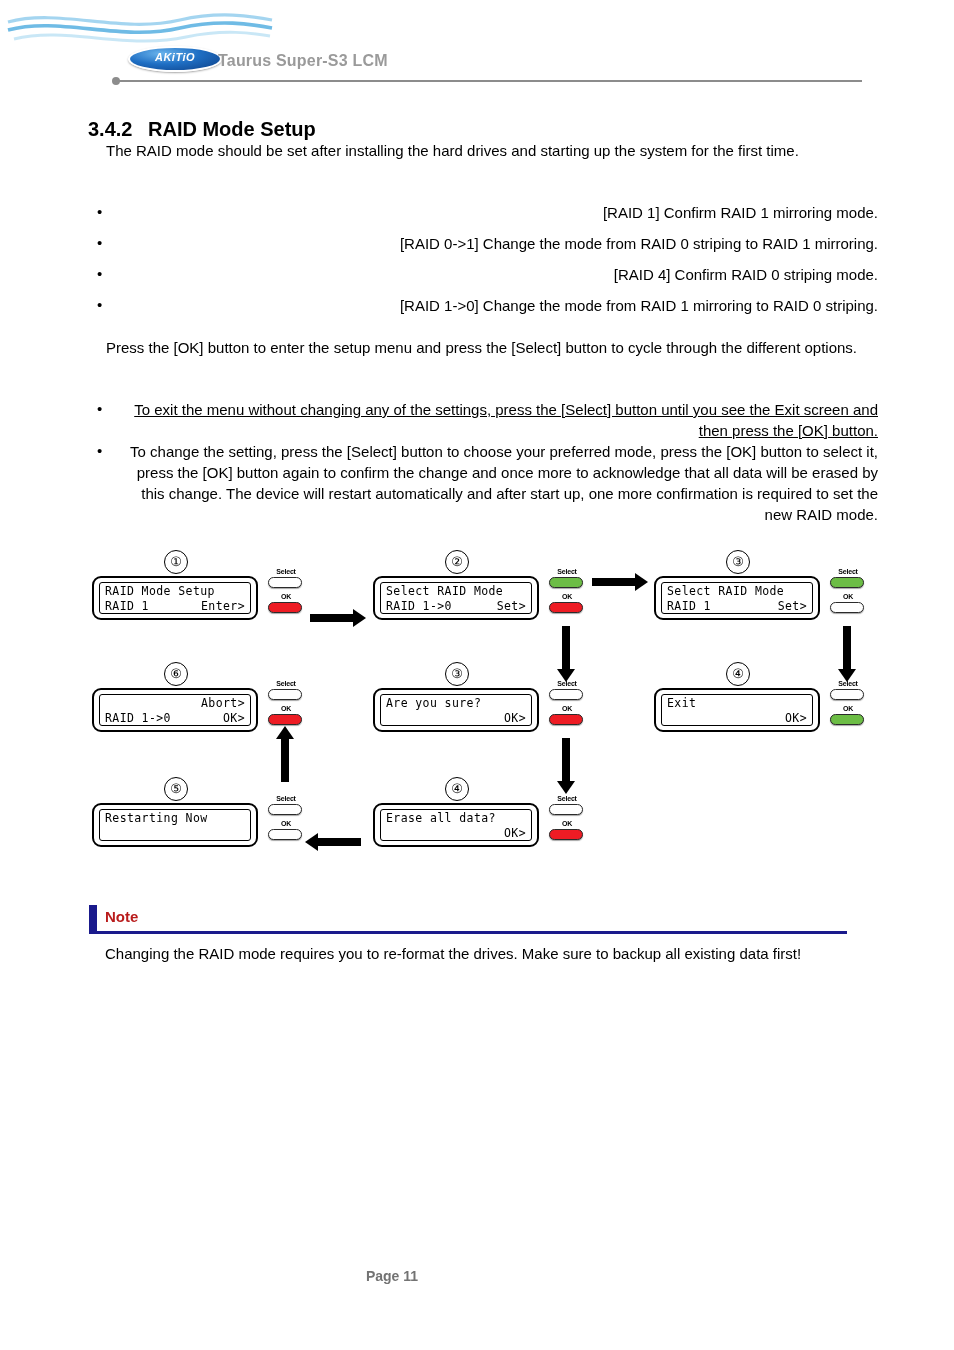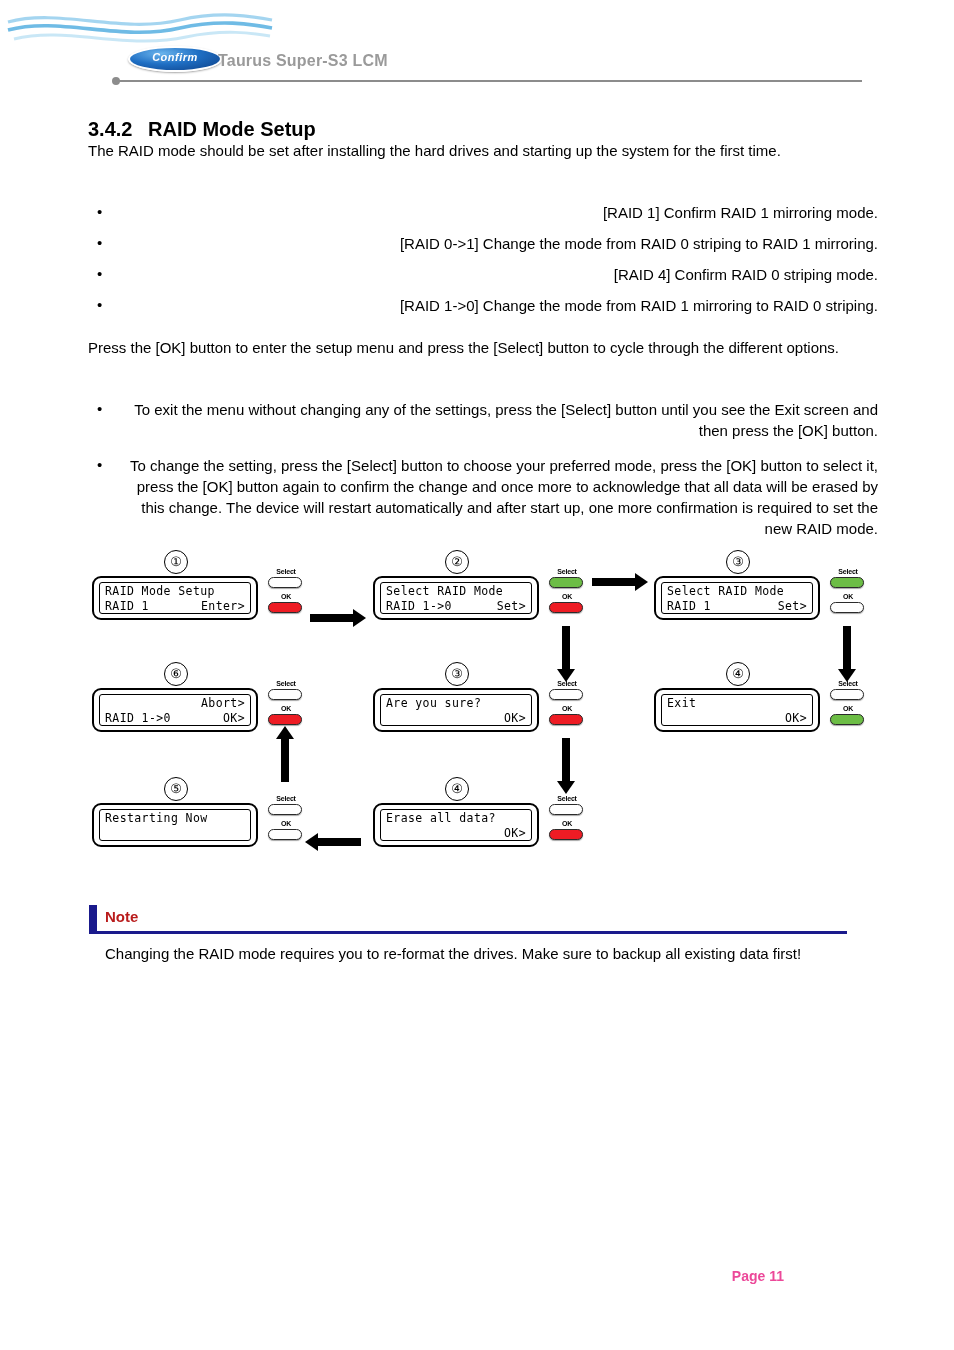--- a/index.html
+++ b/index.html
@@ -43,21 +43,21 @@
     background:#8c8c8c;
   }
 
   
   .h3{
     position:absolute;left:88px;top:118px;
     font-size:20px;font-weight:bold;
   }
   .h3 .num{display:inline-block;width:60px;}
   .para{
-    position:absolute;font-size:15px;line-height:21px;
+    position:absolute;font-size:15px;line-height:21px;margin-left:18px;
   }
   .bullets{position:absolute;font-size:15px;line-height:21px;}
   .bullet{
     position:relative;padding-left:27px;margin-bottom:10px;text-align:right;
   }
   .bullet::before{
     content:"\2022";position:absolute;left:9px;top:-1px;font-size:15px;
   }
   .bullet.tight{margin-bottom:0;}
 
@@ -139,38 +139,38 @@
     font-size:15px;font-weight:bold;color:#b91c1c;
   }
   .note-rule{position:absolute;left:89px;top:931px;width:758px;height:2.5px;background:#1a1a8c;}
   .note-text{
     position:absolute;left:105px;top:943px;width:760px;
     font-size:15px;line-height:21px;
   }
 
   
   .footer{
-    position:absolute;left:0;top:1268px;width:784px;text-align:right;
-    font-size:14px;font-weight:bold;color:#ec4899;
+    position:absolute;left:0;top:1268px;width:784px;text-align:center;
+    font-size:14px;font-weight:bold;color:#737373;
   }
 </style>
 </head>
 <body>
 
 <div class="page">
 
   <div class="header">
     <svg class="wave" width="280" height="50" viewBox="0 0 280 50">
       <path d="M8,22 C60,8 120,34 180,20 C220,11 250,16 272,20" stroke="#9fd3ef" stroke-width="3.2" fill="none" opacity=".95"></path>
       <path d="M8,30 C60,16 120,42 180,28 C220,19 250,24 272,28" stroke="#5fb4e2" stroke-width="3.6" fill="none" opacity=".9"></path>
       <path d="M14,39 C66,26 126,50 186,37 C224,29 252,33 270,36" stroke="#bfe3f5" stroke-width="3" fill="none" opacity=".85"></path>
     </svg>
     <div class="hdr-logo">
       <div class="hdr-oval"></div>
-      <div class="hdr-oval-txt">Confirm</div>
+      <div class="hdr-oval-txt">AKiTiO</div>
     </div>
     <div class="hdr-title">Taurus Super-S3 LCM</div>
     <div class="hdr-dot"></div>
     <div class="hdr-rule"></div>
   </div>
 
   <div class="h3">
     <span class="num">3.4.2</span><span>RAID Mode Setup</span>
   </div>
 
@@ -179,21 +179,21 @@
   <div class="bullets" style="left:88px;top:202px;width:790px;">
     <div class="bullet">[RAID 1] Confirm RAID 1 mirroring mode.</div>
     <div class="bullet">[RAID 0-&gt;1] Change the mode from RAID 0 striping to RAID 1 mirroring.</div>
     <div class="bullet">[RAID 4] Confirm RAID 0 striping mode.</div>
     <div class="bullet">[RAID 1-&gt;0] Change the mode from RAID 1 mirroring to RAID 0 striping.</div>
   </div>
 
   <div class="para" style="left:88px;top:337px;width:778px;">Press the [OK] button to enter the setup menu and press the [Select] button to cycle through the different options.</div>
 
   <div class="bullets" style="left:88px;top:399px;width:790px;">
-    <div class="bullet" style="margin-bottom:14px;">To exit the menu without changing any of the settings, press the [Select] button until you see the Exit screen and then press the [OK] button.</div>
+    <div class="bullet" style="margin-bottom:0;text-decoration:underline;">To exit the menu without changing any of the settings, press the [Select] button until you see the Exit screen and then press the [OK] button.</div>
     <div class="bullet tight">To change the setting, press the [Select] button to choose your preferred mode, press the [OK] button to select it, press the [OK] button again to confirm the change and once more to acknowledge that all data will be erased by this change. The device will restart automatically and after start up, one more confirmation is required to set the new RAID mode.</div>
   </div>
 
   <div class="diagram">
 
     <div class="node" style="left:92px;top:28px;">
       <div class="circ-num" style="left:72px;top:-26px;">①</div>
       <div class="lcd-outer">
         <div class="lcd-inner">
           <div class="lcd-line">RAID Mode Setup</div>

